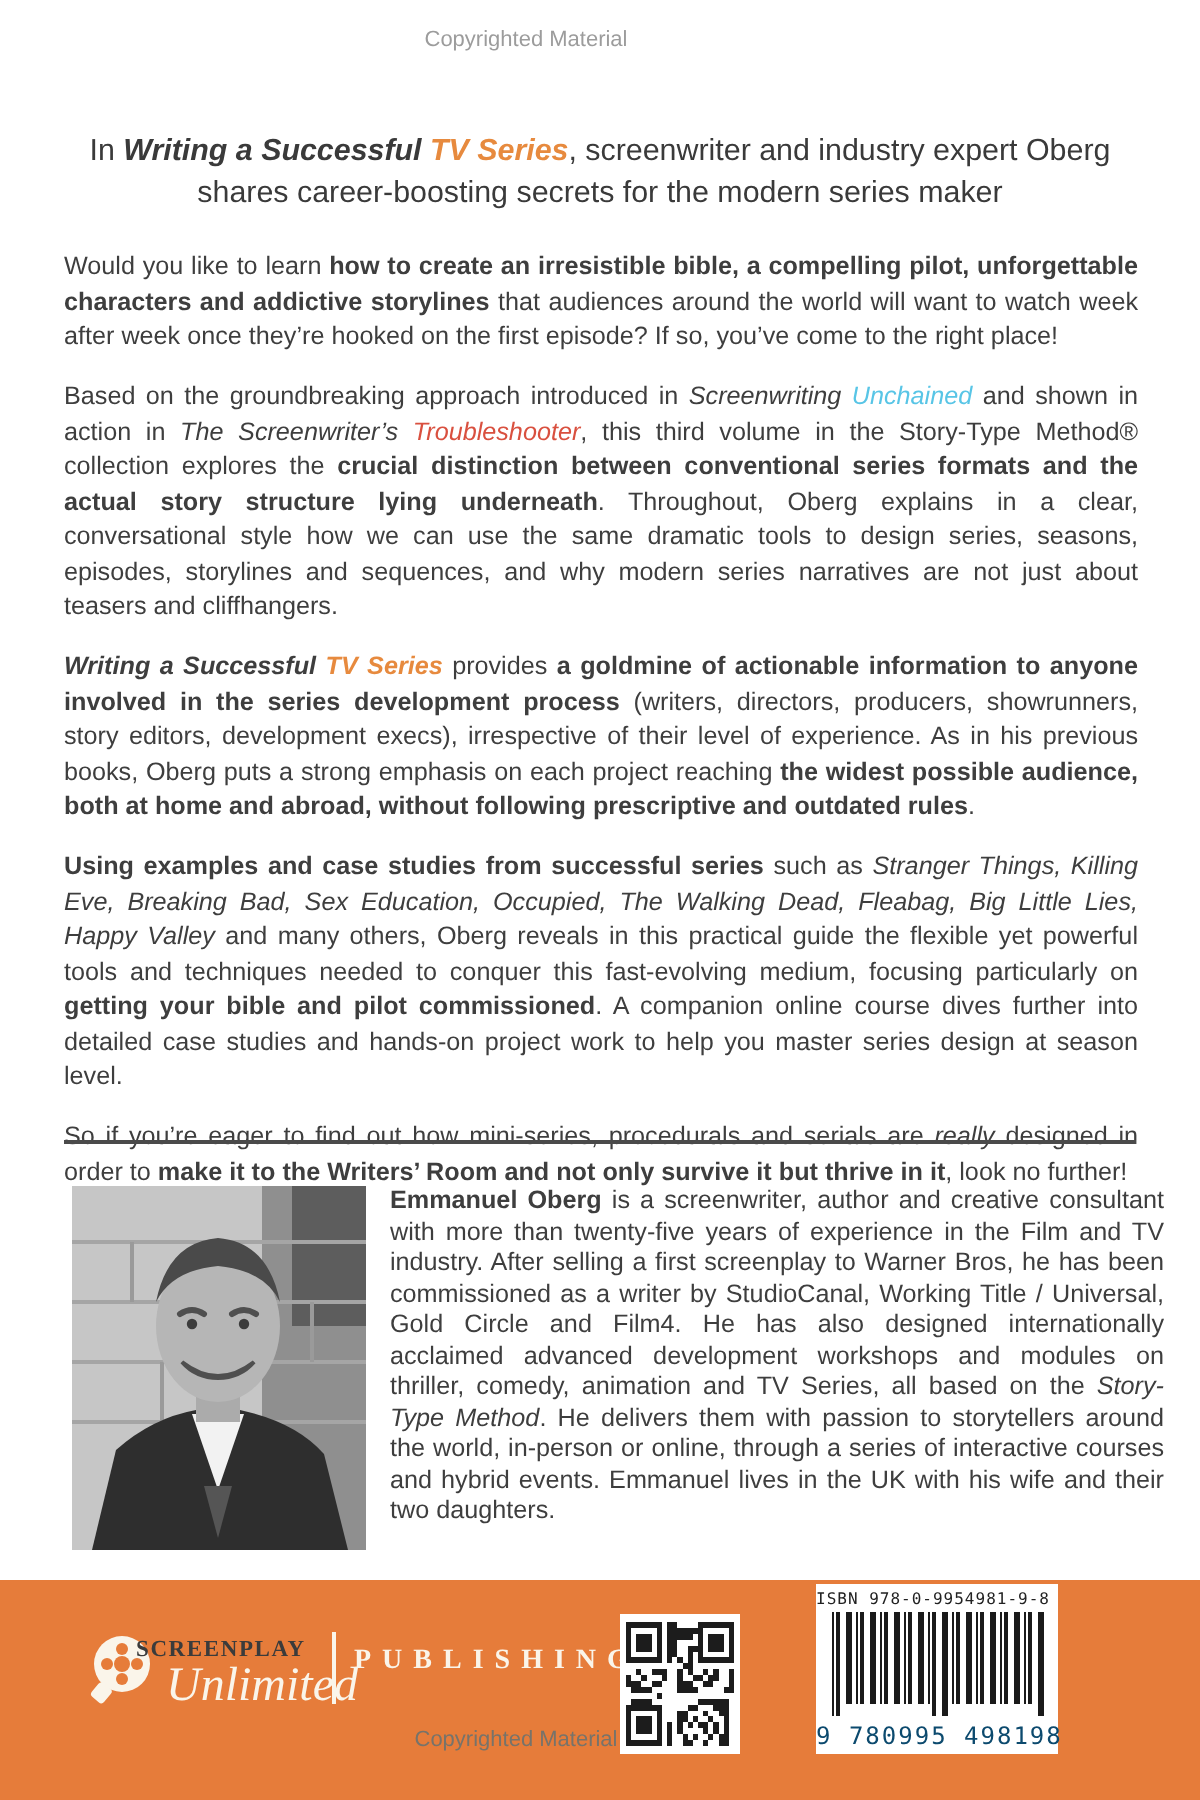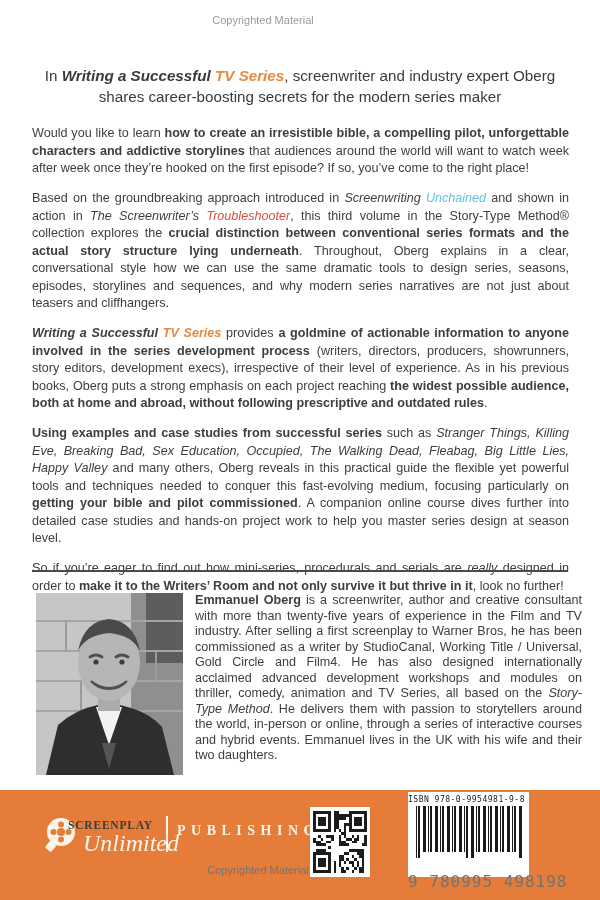--- a/index.html
+++ b/index.html
@@ -51,22 +51,22 @@
   .readmore{ position:absolute; left:42px; top:64px; font-size:12.5px; color:var(--cream); }
   .qr-box{ position:absolute; left:310px; top:17px; width:60px; height:70px; background:#fff; }
   .qr-box svg{ position:absolute; left:3px; top:4px; }
   .barcode-box{ position:absolute; left:408px; top:2px; width:121px; height:85px; background:#fff; text-align:left; }
   .isbn-label{
     font-family:"DejaVu Sans Mono", monospace; font-size:8px; letter-spacing:0.5px;
     color:#222; padding-top:3px; white-space:nowrap;
   }
   .bars-wrap{ margin:2px auto 0 auto; width:108px; height:52px; }
   .barcode-number{
-    font-family:"DejaVu Sans Mono", monospace; font-size:16px; color:#737373;
-    letter-spacing:1px; margin-top:14px; white-space:nowrap;
+    font-family:"DejaVu Sans Mono", monospace; font-size:12px; color:#0c4a6e;
+    letter-spacing:1px; margin-top:3px; white-space:nowrap;
   }
   .copyright.bottom{
     position:absolute; left:158px; top:74px; width:200px; text-align:center;
     color:#77736A; font-size:11px; z-index:5;
   }
 </style>
 </head>
 <body>
 
 <div class="cover">

